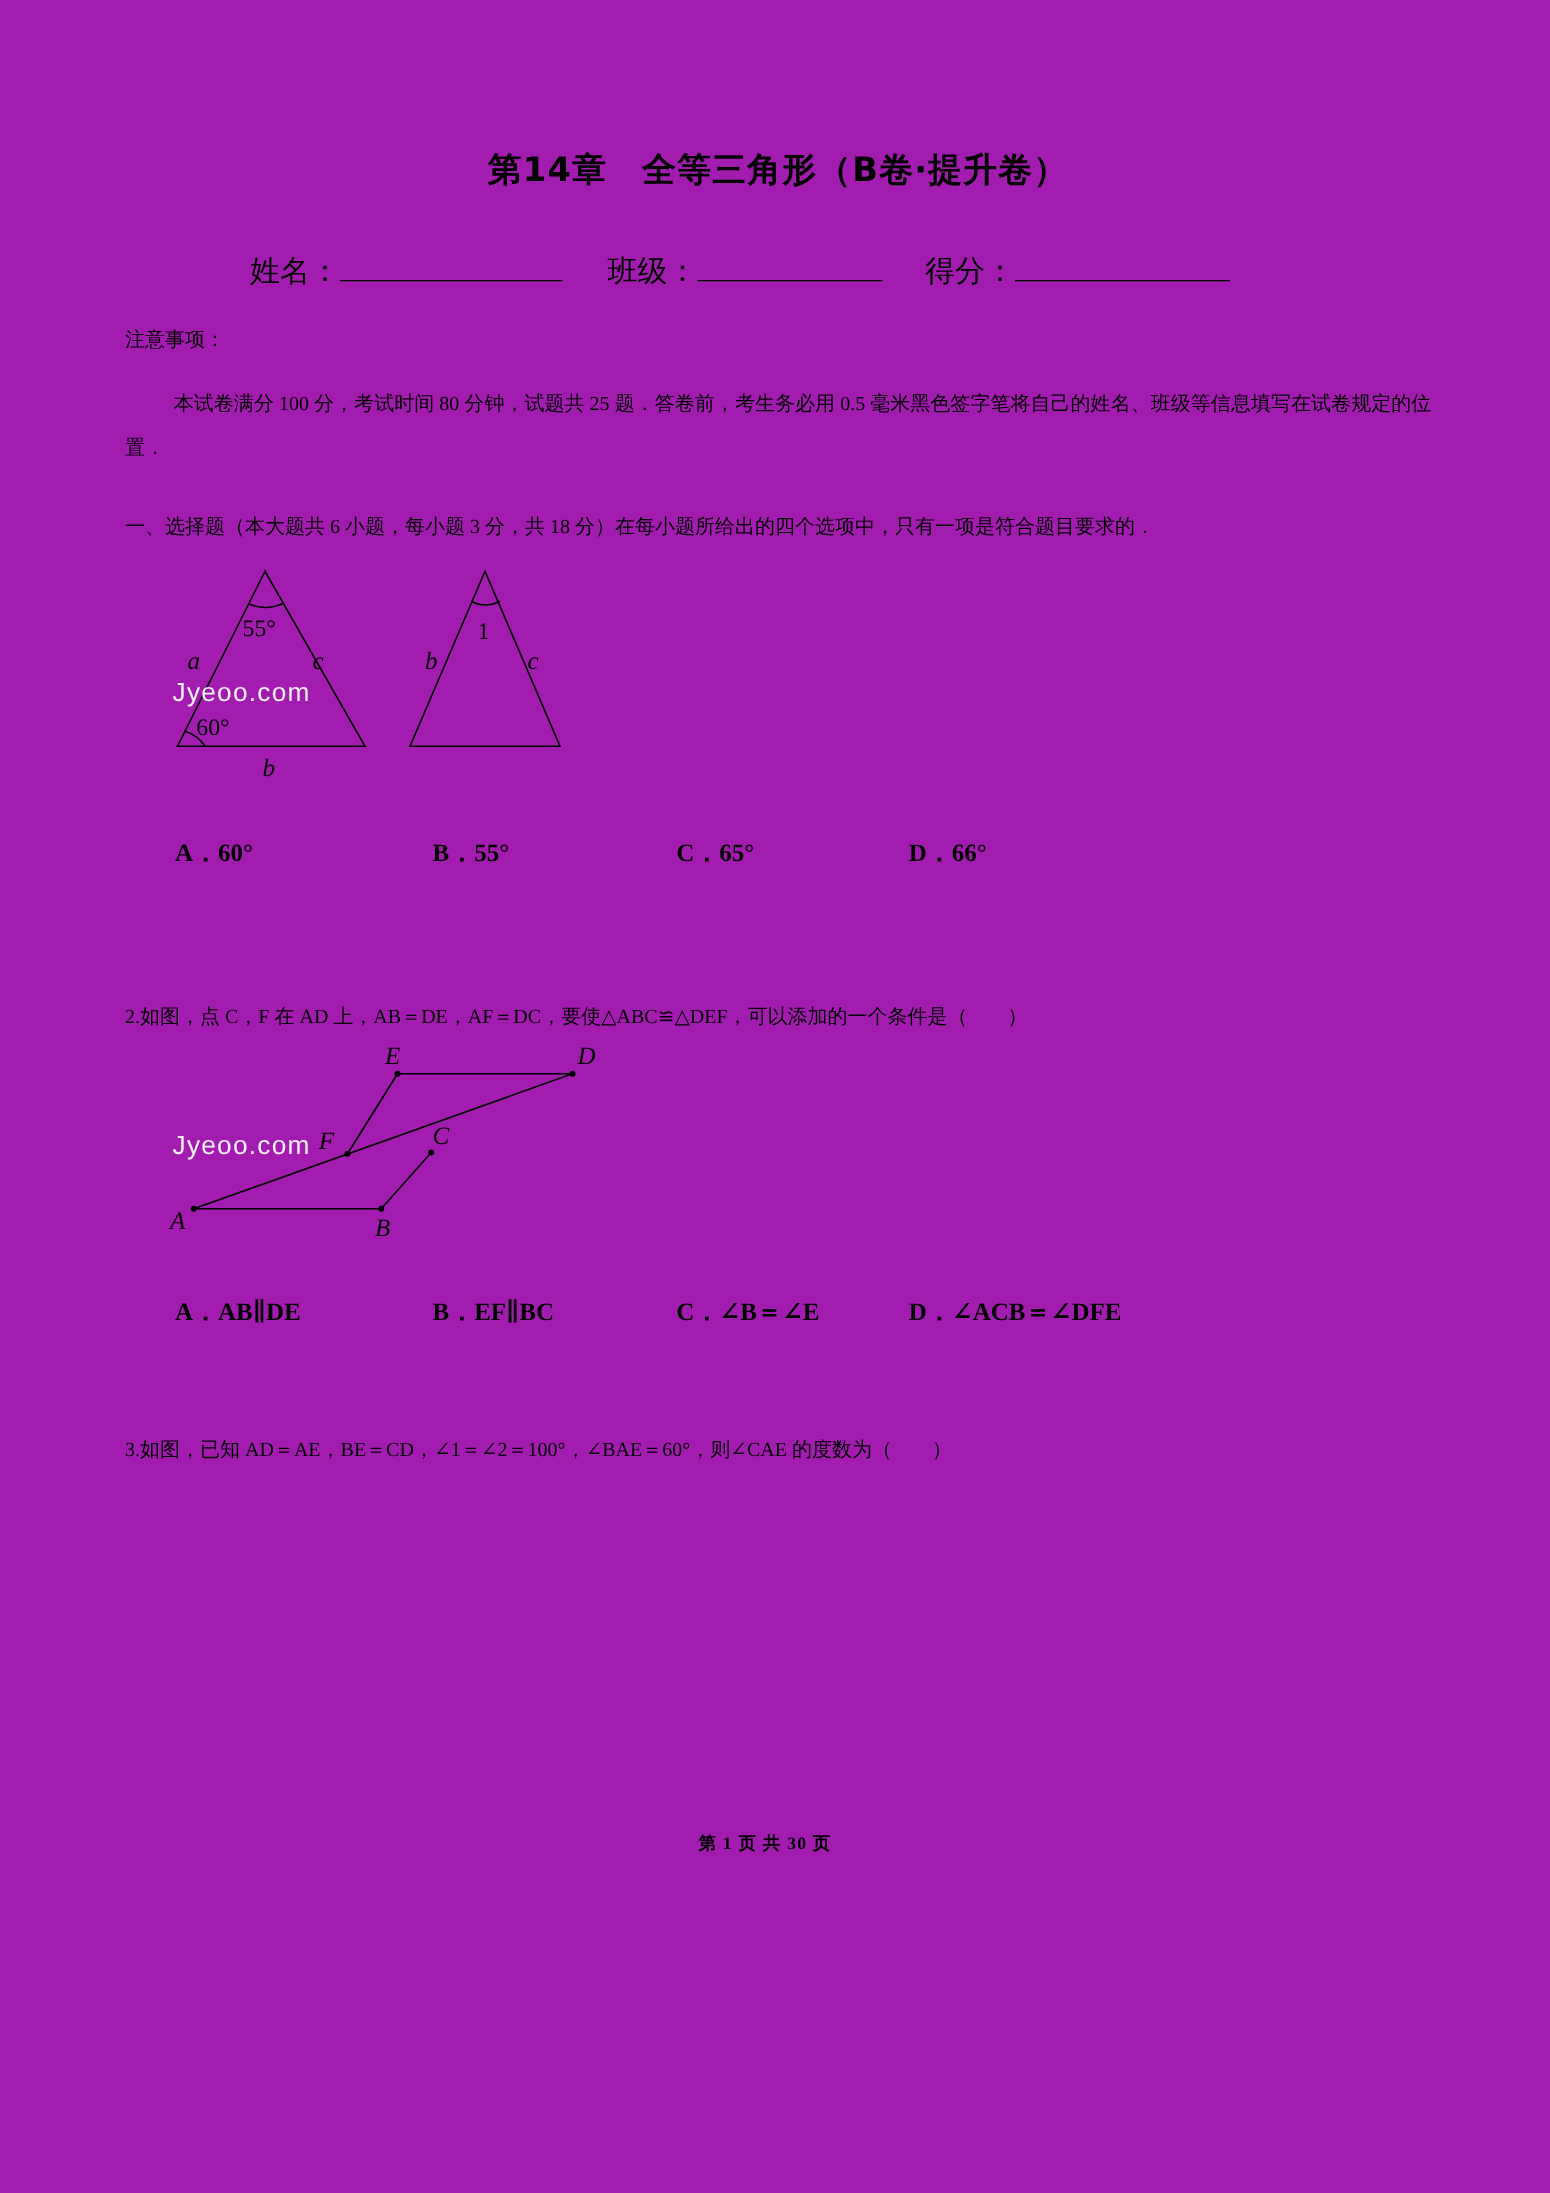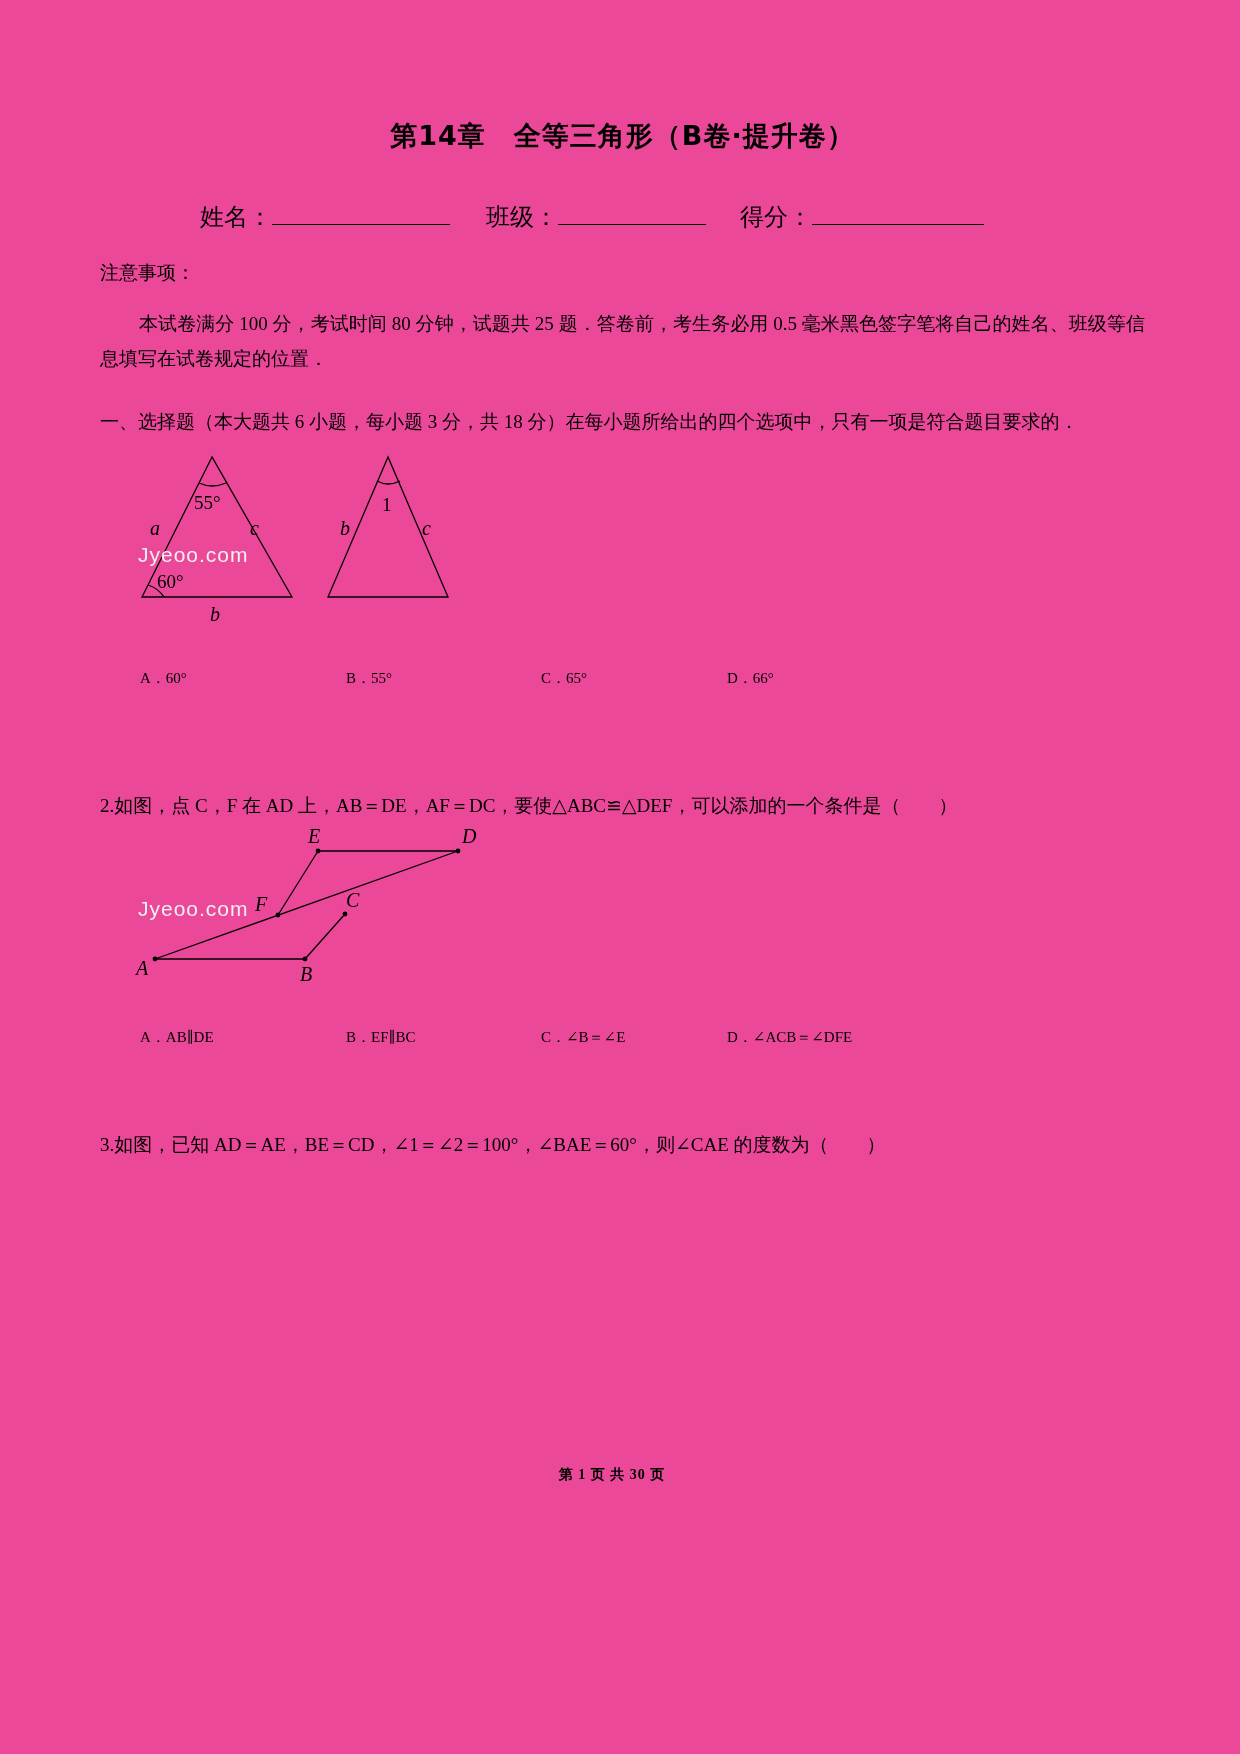--- a/index.html
+++ b/index.html
@@ -9,21 +9,21 @@
   }
   body {
     font-family: "Liberation Serif", "DejaVu Serif", serif;
     color: #000000;
   }
   .page {
     position: relative;
     width: 1240px;
     height: 1754px;
     margin: 0 auto;
-    background: #ec4899;
+    background: #a21caf;
     overflow: hidden;
   }
   .content {
     position: absolute;
     left: 100px;
     top: 0;
     width: 1045px;
   }
 
   
@@ -52,21 +52,21 @@
     height: 18px;
   }
   .blank-name  { width: 178px; }
   .blank-class { width: 148px; }
   .blank-score { width: 172px; }
   .ident-gap-1 { width: 36px; }
   .ident-gap-2 { width: 34px; }
 
   
   .para {
-    font-size: 19px;
+    font-size: 16px;
     line-height: 35px;
     text-align: justify;
     margin-top: 22px;
   }
   .para.indent { text-indent: 39px; }
   .para.tight { margin-top: 16px; }
   .section-head { margin-top: 28px; }
   .q-text { margin-top: 28px; }
 
   
@@ -81,23 +81,24 @@
     font-family: Liberation Sans, sans-serif;
     font-size: 21px;
     color: #f0f0f0;
     letter-spacing: 1px;
     user-select: none;
   }
 
   
   .options {
     display: flex;
-    font-size: 15px;
+    font-size: 20px;
     margin-top: 24px;
     padding-left: 40px;
+    font-weight: bold;
   }
   .options .opt { white-space: pre; }
   .opt-w1 { width: 186px; }
   .opt-w2 { width: 195px; margin-left: 20px; }
   .opt-w3 { width: 186px; }
 
   .spacer-lg { height: 78px; }
   .spacer-md { height: 58px; }
 
   

